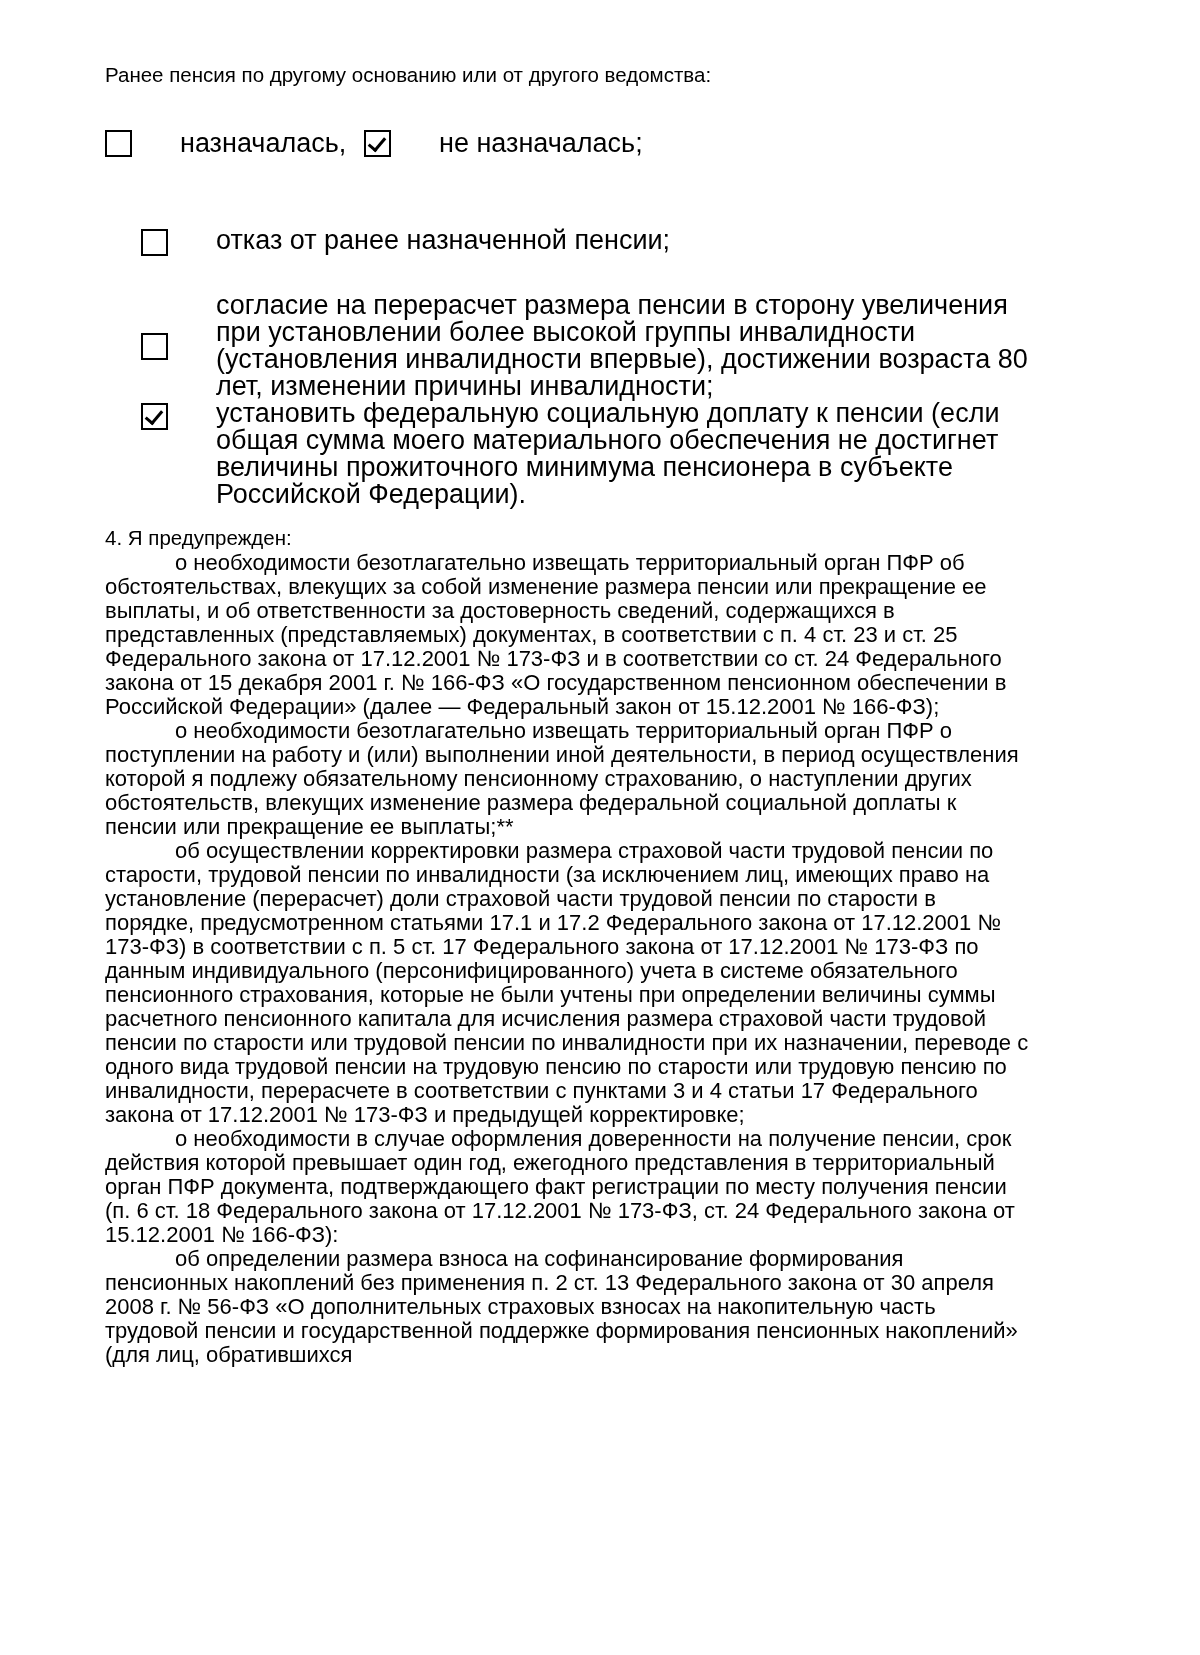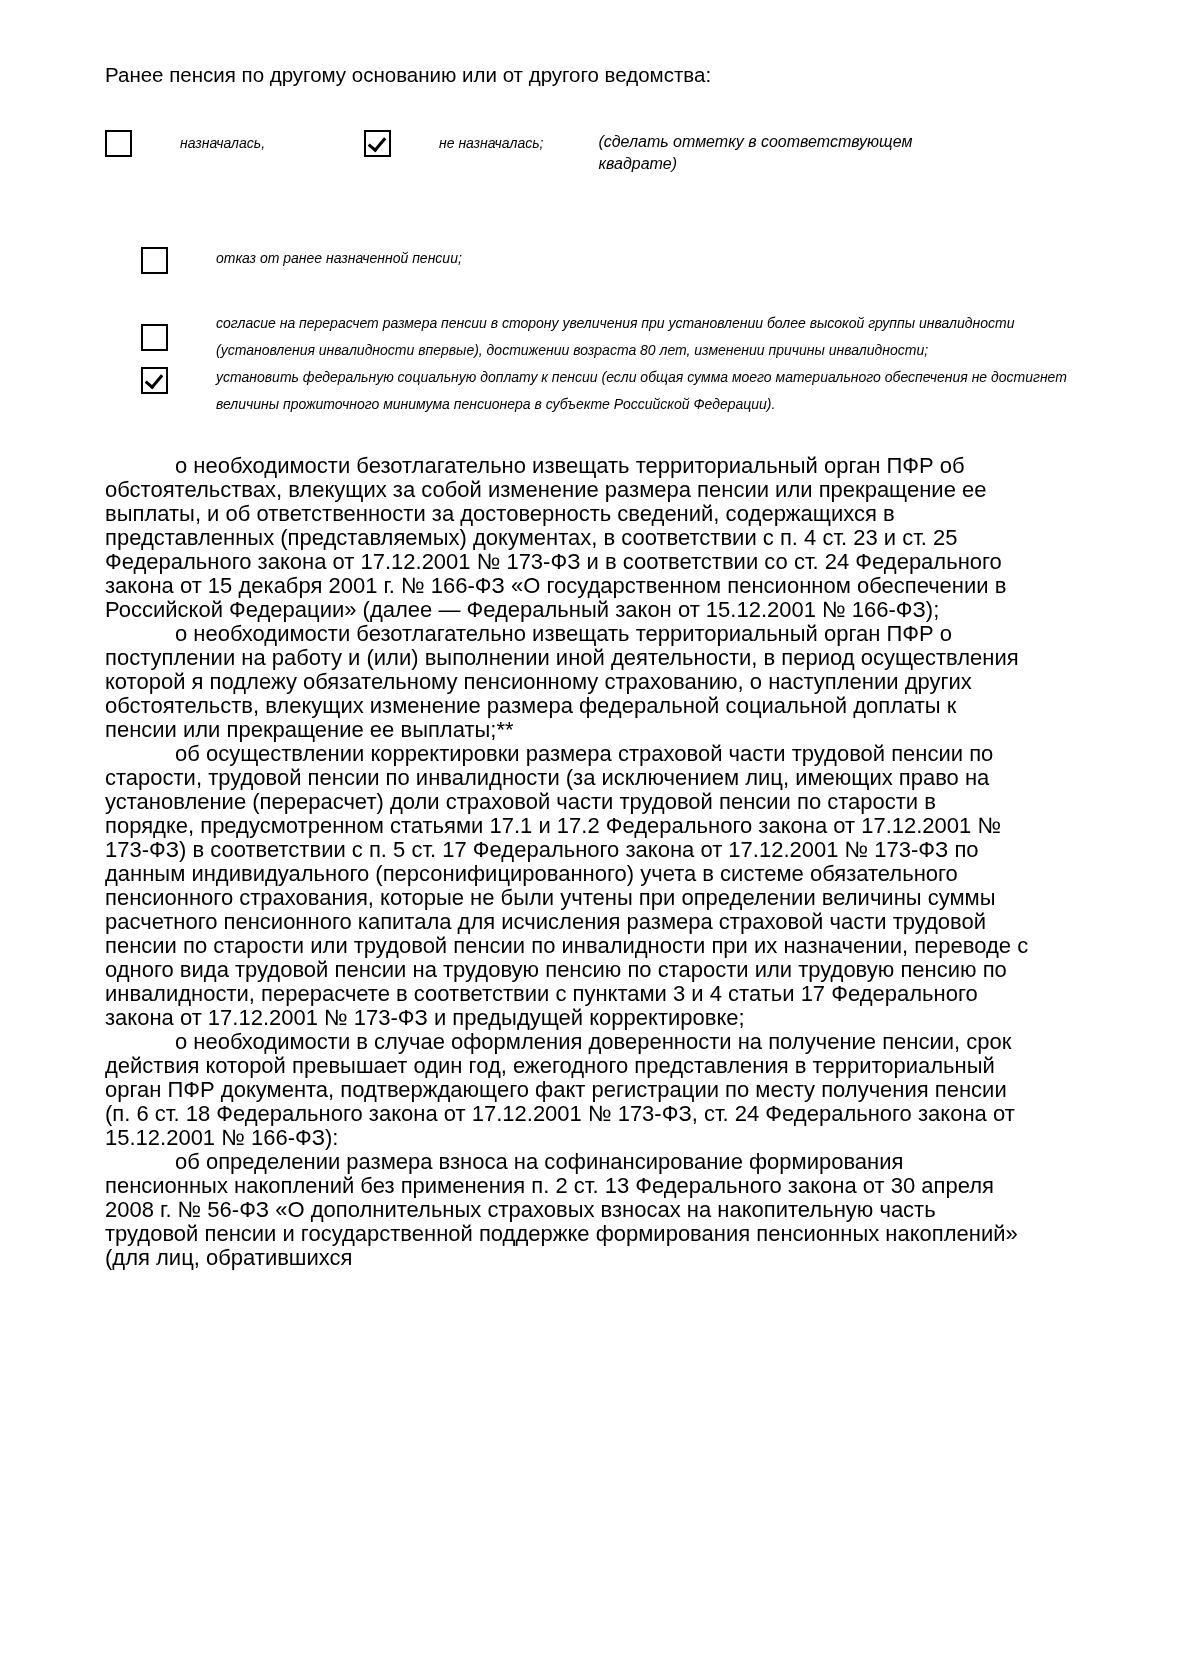--- a/index.html
+++ b/index.html
@@ -55,23 +55,22 @@
     left: 6px;
     top: 2px;
     width: 7px;
     height: 14px;
     border-right: 3.2px solid #000;
     border-bottom: 3.2px solid #000;
     transform: rotate(40deg);
   }
 
   .cb-label {
-    font-size: 14px;
+    font-size: 27px;
     line-height: 27px;
-    font-style: italic;
   }
 
   
   .row-assigned {
     display: flex;
     align-items: flex-start;
     margin-bottom: 70px;
   }
   .row-assigned .seg {
     display: flex;
@@ -101,21 +100,21 @@
     align-items: center;
   }
   .row-consent .cb-label {
     margin-left: 48px;
     width: 835px;
   }
 
   
   .row-fsd {
     align-items: flex-start;
-    margin-bottom: 36px;
+    margin-bottom: 16px;
   }
   .row-fsd .cb-box { margin-top: 3px; }
   .row-fsd .cb-label {
     margin-left: 48px;
     width: 860px;
   }
 
   
   .section-title {
     font-size: 20.5px;
@@ -143,38 +142,38 @@
     <div class="seg seg-1">
       <span class="cb-box"></span>
       <span class="cb-label">назначалась,</span>
     </div>
 
     <div class="seg seg-2">
       <span class="cb-box checked"></span>
       <span class="cb-label">не назначалась;</span>
     </div>
 
-    <div class="note">(сделать отметку в соответствующем квадрате)</div>
   </div>
 
   <div class="cb-row row-refusal">
     <span class="cb-box"></span>
     <span class="cb-label">отказ от ранее назначенной пенсии;</span>
   </div>
 
   <div class="cb-row row-consent">
     <span class="cb-box"></span>
     <span class="cb-label">согласие на перерасчет размера пенсии в сторону увеличения при установлении более высокой группы инвалидности (установления инвалидности впервые), достижении возраста 80 лет, изменении причины инвалидности;</span>
   </div>
 
   <div class="cb-row row-fsd">
     <span class="cb-box checked"></span>
     <span class="cb-label">установить федеральную социальную доплату к пенсии (если общая сумма моего материального обеспечения не достигнет величины прожиточного минимума пенсионера в субъекте Российской Федерации).</span>
   </div>
 
+  <p class="section-title">4. Я предупрежден:</p>
 
   <p class="para">о необходимости безотлагательно извещать территориальный орган ПФР об обстоятельствах, влекущих за собой изменение размера пенсии или прекращение ее выплаты, и об ответственности за достоверность сведений, содержащихся в представленных (представляемых) документах, в соответствии с п. 4 ст. 23 и ст. 25 Федерального закона от 17.12.2001 № 173-ФЗ и в соответствии со ст. 24 Федерального закона от 15 декабря 2001 г. № 166-ФЗ «О государственном пенсионном обеспечении в Российской Федерации» (далее — Федеральный закон от 15.12.2001 № 166-ФЗ);</p>
   <p class="para">о необходимости безотлагательно извещать территориальный орган ПФР о поступлении на работу и (или) выполнении иной деятельности, в период осуществления которой я подлежу обязательному пенсионному страхованию, о наступлении других обстоятельств, влекущих изменение размера федеральной социальной доплаты к пенсии или прекращение ее выплаты;**</p>
   <p class="para">об осуществлении корректировки размера страховой части трудовой пенсии по старости, трудовой пенсии по инвалидности (за исключением лиц, имеющих право на установление (перерасчет) доли страховой части трудовой пенсии по старости в порядке, предусмотренном статьями 17.1 и 17.2 Федерального закона от 17.12.2001 № 173-ФЗ) в соответствии с п. 5 ст. 17 Федерального закона от 17.12.2001 № 173-ФЗ по данным индивидуального (персонифицированного) учета в системе обязательного пенсионного страхования, которые не были учтены при определении величины суммы расчетного пенсионного капитала для исчисления размера страховой части трудовой пенсии по старости или трудовой пенсии по инвалидности при их назначении, переводе с одного вида трудовой пенсии на трудовую пенсию по старости или трудовую пенсию по инвалидности, перерасчете в соответствии с пунктами 3 и 4 статьи 17 Федерального закона от 17.12.2001 № 173-ФЗ и предыдущей корректировке;</p>
   <p class="para">о необходимости в случае оформления доверенности на получение пенсии, срок действия которой превышает один год, ежегодного представления в территориальный орган ПФР документа, подтверждающего факт регистрации по месту получения пенсии (п. 6 ст. 18 Федерального закона от 17.12.2001 № 173-ФЗ, ст. 24 Федерального закона от 15.12.2001 № 166-ФЗ):</p>
   <p class="para">об определении размера взноса на софинансирование формирования пенсионных накоплений без применения п. 2 ст. 13 Федерального закона от 30 апреля 2008 г. № 56-ФЗ «О дополнительных страховых взносах на накопительную часть трудовой пенсии и государственной поддержке формирования пенсионных накоплений» (для лиц, обратившихся</p>
 
 </div>
 
 </body></html>

